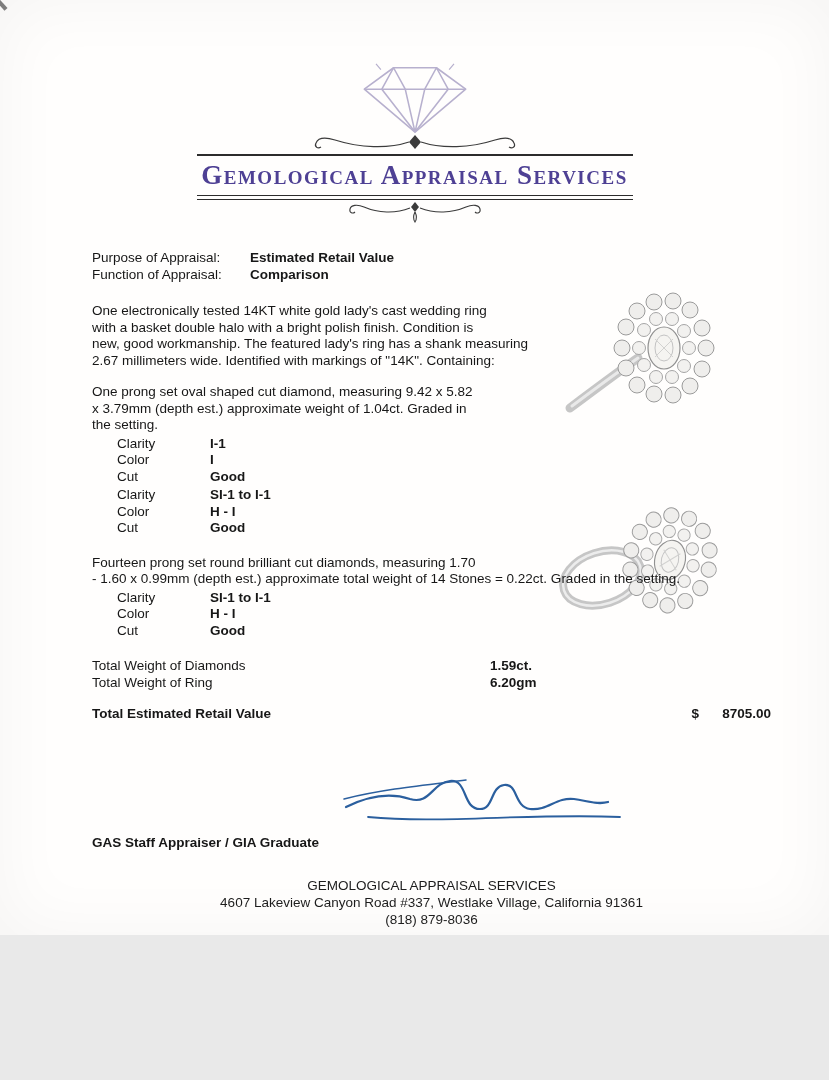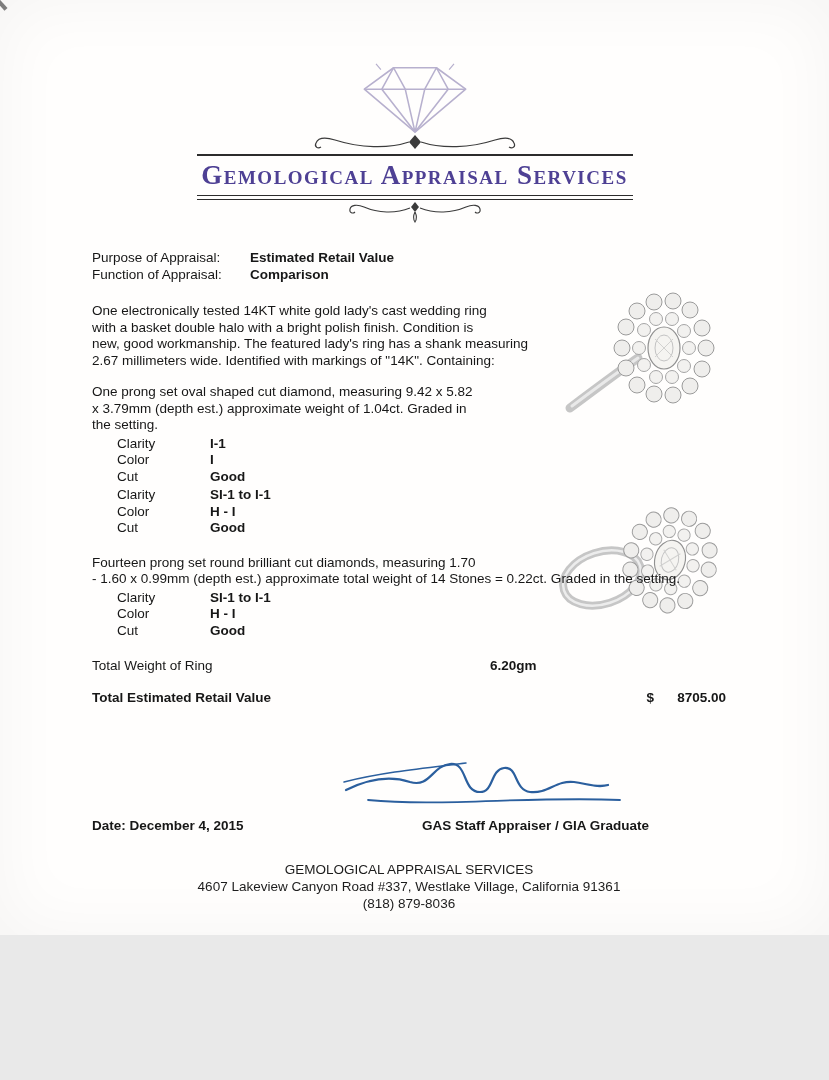--- a/index.html
+++ b/index.html
@@ -44,21 +44,21 @@
     font-size: 12.5px;
     letter-spacing: 3px;
     color: #7065ad;
     margin-top: 3px;
   }
   .rule-double { margin-top: 6px; }
   .rule-double span { display: block; border-top: 1.5px solid #2c2c2c; }
   .rule-double span + span { margin-top: 3px; }
 
   
-  .content { padding: 26px 103px 0 92px; position: relative; }
+  .content { padding: 26px 58px 0 92px; position: relative; }
 
   .info-row { display: flex; }
   .info-label { width: 158px; }
   .b { font-weight: bold; }
 
   .preline { white-space: pre-line; }
   .desc-main { margin-top: 20px; max-width: 470px; }
   .stone-desc { margin-top: 15px; max-width: 470px; }
   .stone-desc.wide { max-width: 665px; margin-top: 18px; }
 
@@ -251,41 +251,44 @@
         <span class="spec-value">H - I</span>
       </div>
       <div class="spec-row">
         <span class="spec-label">Cut</span>
         <span class="spec-value">Good</span>
       </div>
     </div>
 
     <div class="totals">
       <div class="tot-row">
+        <span class="tot-label">Total Weight of Diamonds</span>
+        <span class="tot-value">1.59ct.</span>
+      </div>
+      <div class="tot-row">
         <span class="tot-label">Total Weight of Ring</span>
         <span class="tot-value">6.20gm</span>
       </div>
     </div>
 
     <div class="retail-row">
       <span class="retail-label">Total Estimated Retail Value</span>
       <span>$</span>
       <span class="retail-amount">8705.00</span>
     </div>
 
     <svg class="signature-svg" width="285" height="62" viewBox="0 0 285 62">
       <g fill="none" stroke="#2b5f9e" stroke-linecap="round">
         <path stroke-width="2.2" d="M6,40 C30,28 52,26 70,32 C90,38 92,16 110,14 C128,12 122,42 140,42 C154,42 150,20 164,18 C178,16 174,40 190,42 C208,44 216,30 234,32 C248,34 258,38 268,35"></path>
         <path stroke-width="1.8" d="M28,50 C100,57 190,46 280,50"></path>
         <path stroke-width="1.5" d="M4,32 C44,22 86,18 126,13"></path>
       </g>
     </svg>
 
     <div class="sig-row">
-      <span class="sig-date">Date: December 4, 2015</span>
       <span class="sig-appraiser">GAS Staff Appraiser / GIA Graduate</span>
     </div>
 
     <footer class="footer">
       <div class="footer-line">GEMOLOGICAL APPRAISAL SERVICES</div>
       <div class="footer-line">4607 Lakeview Canyon Road #337, Westlake Village, California 91361</div>
       <div class="footer-line">(818) 879-8036</div>
     </footer>
 
   </main>

